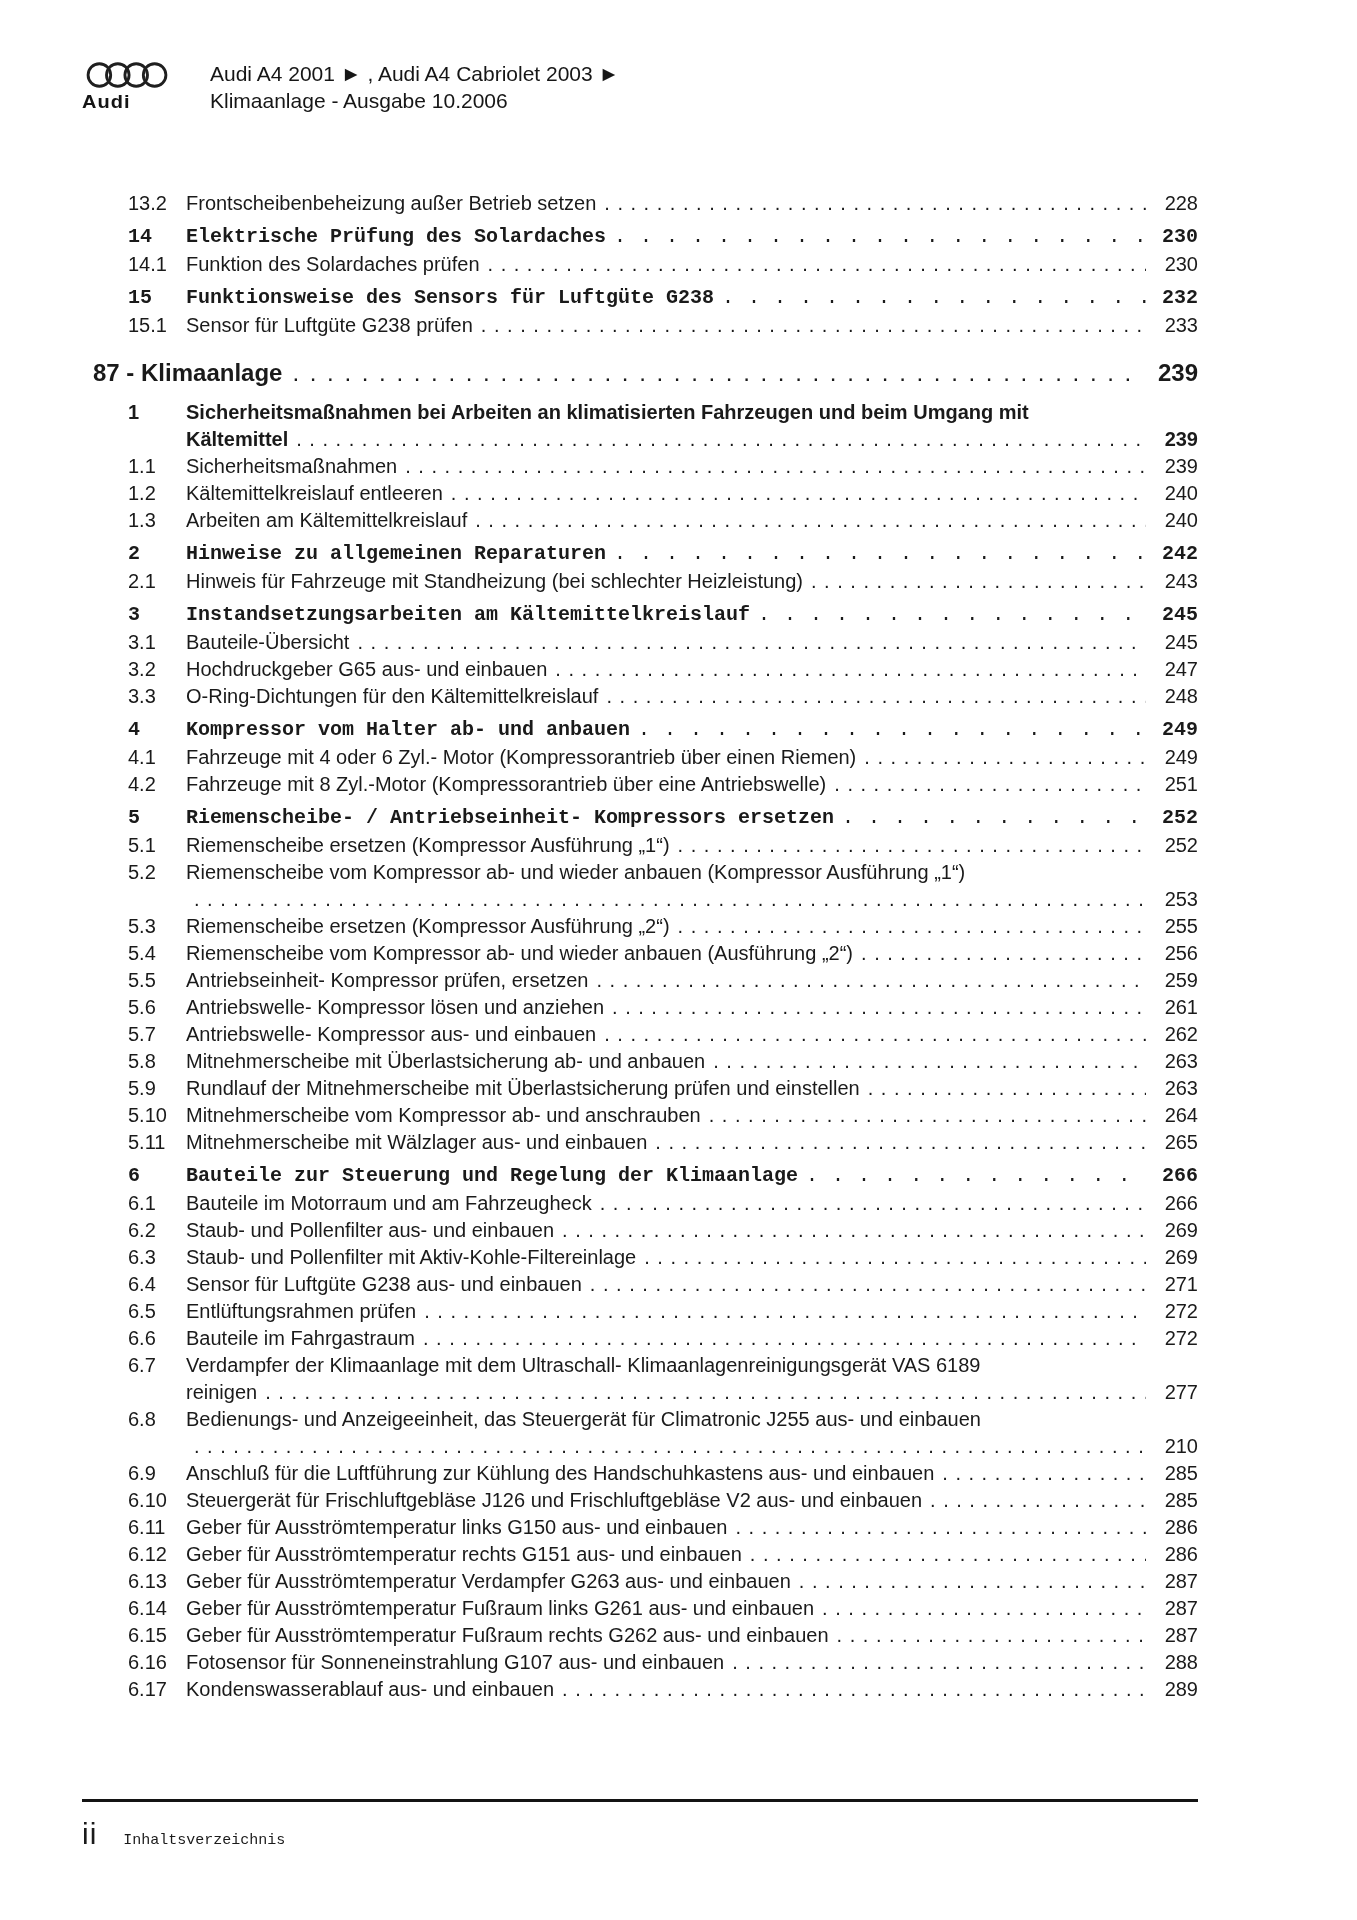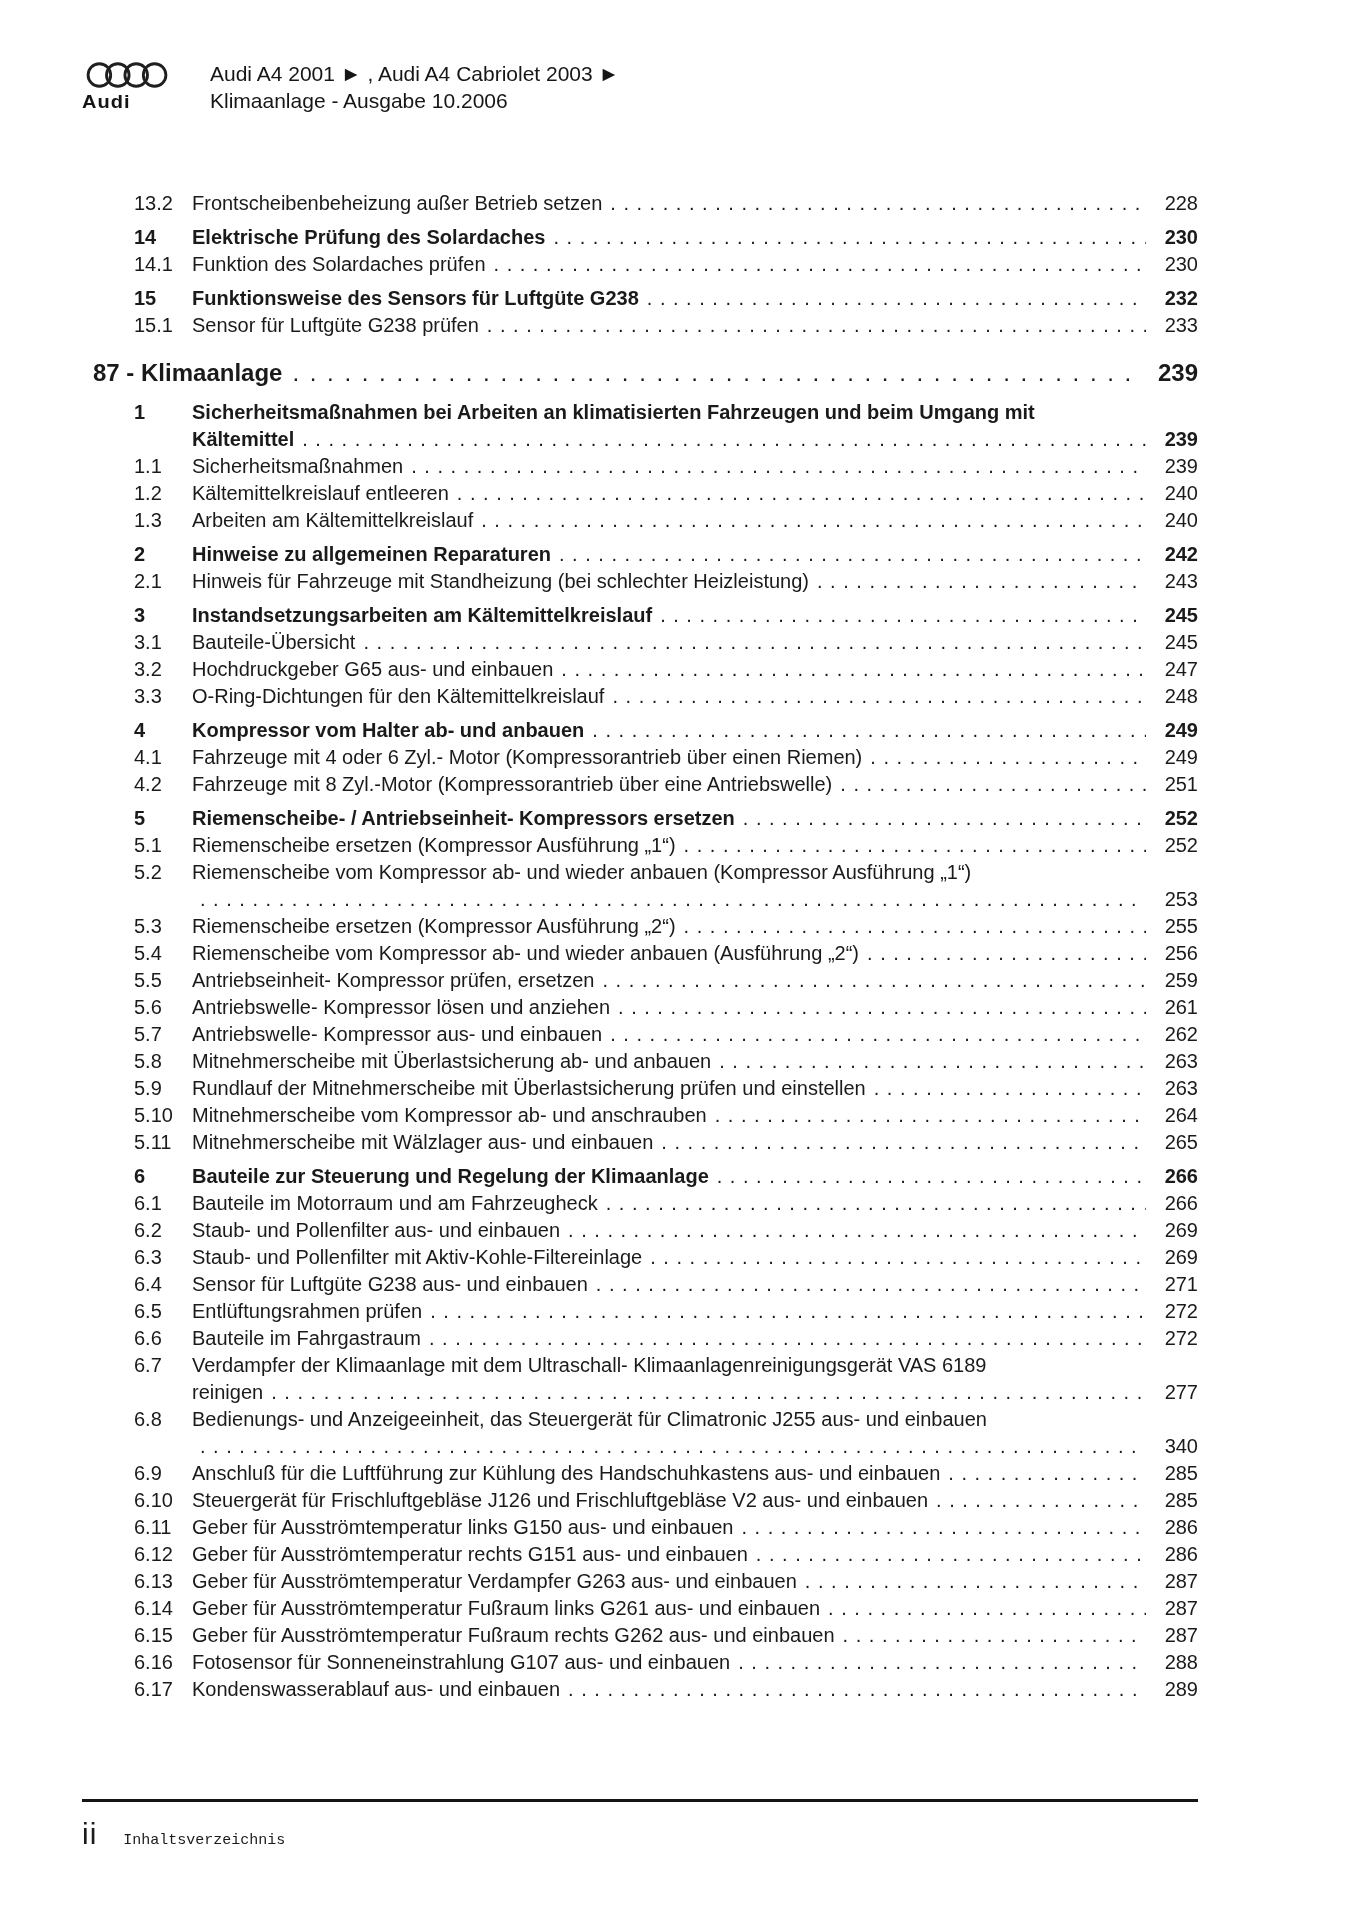--- a/index.html
+++ b/index.html
@@ -25,23 +25,23 @@
   }
   .htext { margin-left:30px; font-size:21px; line-height:27px; color:#161616; }
 
   
   .toc { position:absolute; top:190px; left:82px; width:1116px; }
   .toc-row {
     display:flex; align-items:baseline;
     font-size:20px; line-height:26px;
     margin-bottom:1px; padding-left:46px;
   }
-  .toc-row.gap { margin-top:8px; }
+  .toc-row.gap { margin-top:8px;font-family:Liberation Mono, monospace; }
   .toc-row.bold { font-weight:bold; }
-  .toc-row .num { flex:0 0 58px; white-space:nowrap;margin-left:6px; }
+  .toc-row .num { flex:0 0 58px; white-space:nowrap; }
   .toc-row .title { flex:0 1 auto; white-space:nowrap; }
   .leader {
     flex:1 1 0; min-width:0; overflow:hidden; white-space:nowrap;
     margin:0 8px; letter-spacing:1px; color:#1a1a1a; font-weight:normal;
   }
   .leader::after {
     content:". . . . . . . . . . . . . . . . . . . . . . . . . . . . . . . . . . . . . . . . . . . . . . . . . . . . . . . . . . . . . . . . . . . . . . . . . . . . . . . . . . . . . . . . . . . . . . . . . . . . . . . . . . . . . . . . . . . .";
   }
   .pg { flex:0 0 auto; min-width:44px; text-align:right; white-space:nowrap; }
 
@@ -333,21 +333,21 @@
           <span class="leader"></span>
           <span class="pg">277</span>
         </div>
         <div class="toc-row">
           <span class="num">6.8</span>
           <span class="title">Bedienungs- und Anzeigeeinheit, das Steuergerät für Climatronic J255 aus- und einbauen</span>
         </div>
         <div class="toc-row cont">
           <span class="num"></span>
           <span class="leader"></span>
-          <span class="pg">340</span>
+          <span class="pg">210</span>
         </div>
         <div class="toc-row">
           <span class="num">6.9</span>
           <span class="title">Anschluß für die Luftführung zur Kühlung des Handschuhkastens aus- und einbauen</span>
           <span class="leader"></span>
           <span class="pg">285</span>
         </div>
         <div class="toc-row">
           <span class="num">6.10</span>
           <span class="title">Steuergerät für Frischluftgebläse J126 und Frischluftgebläse V2 aus- und einbauen</span>

